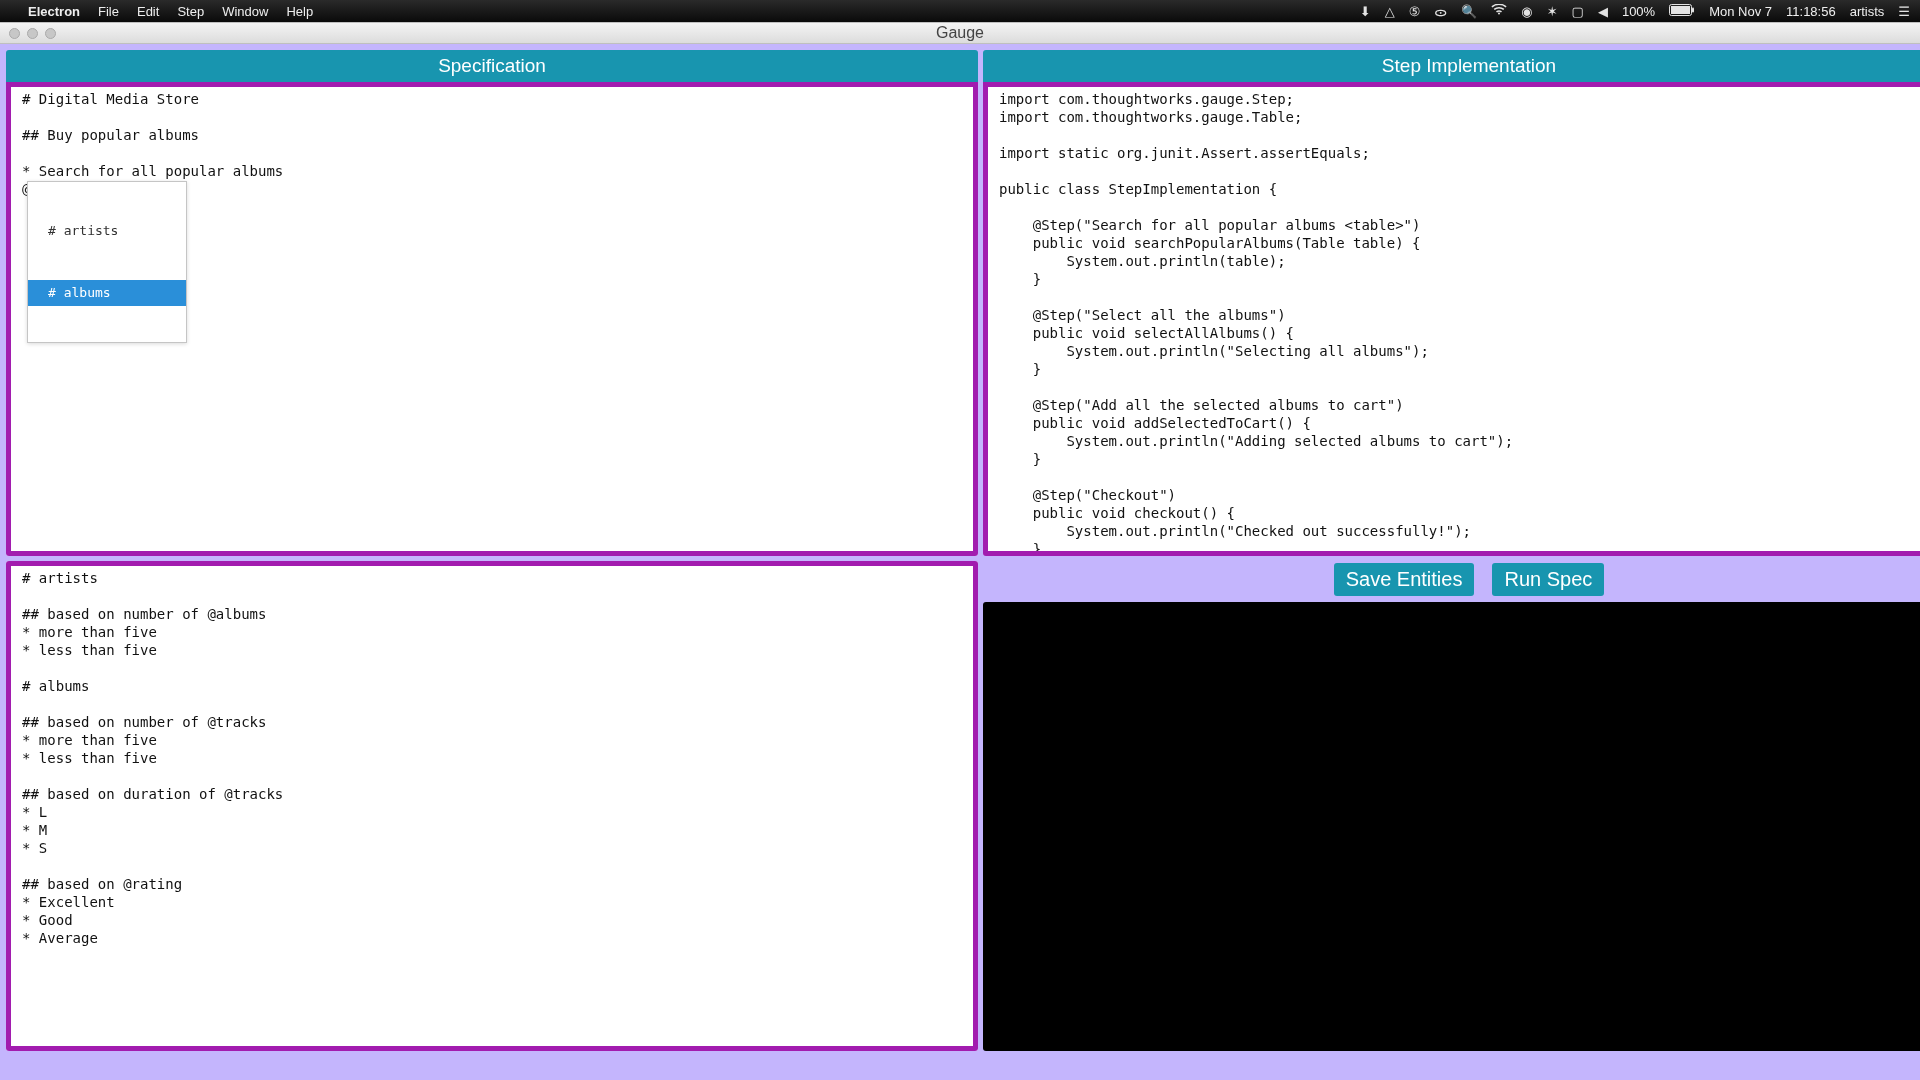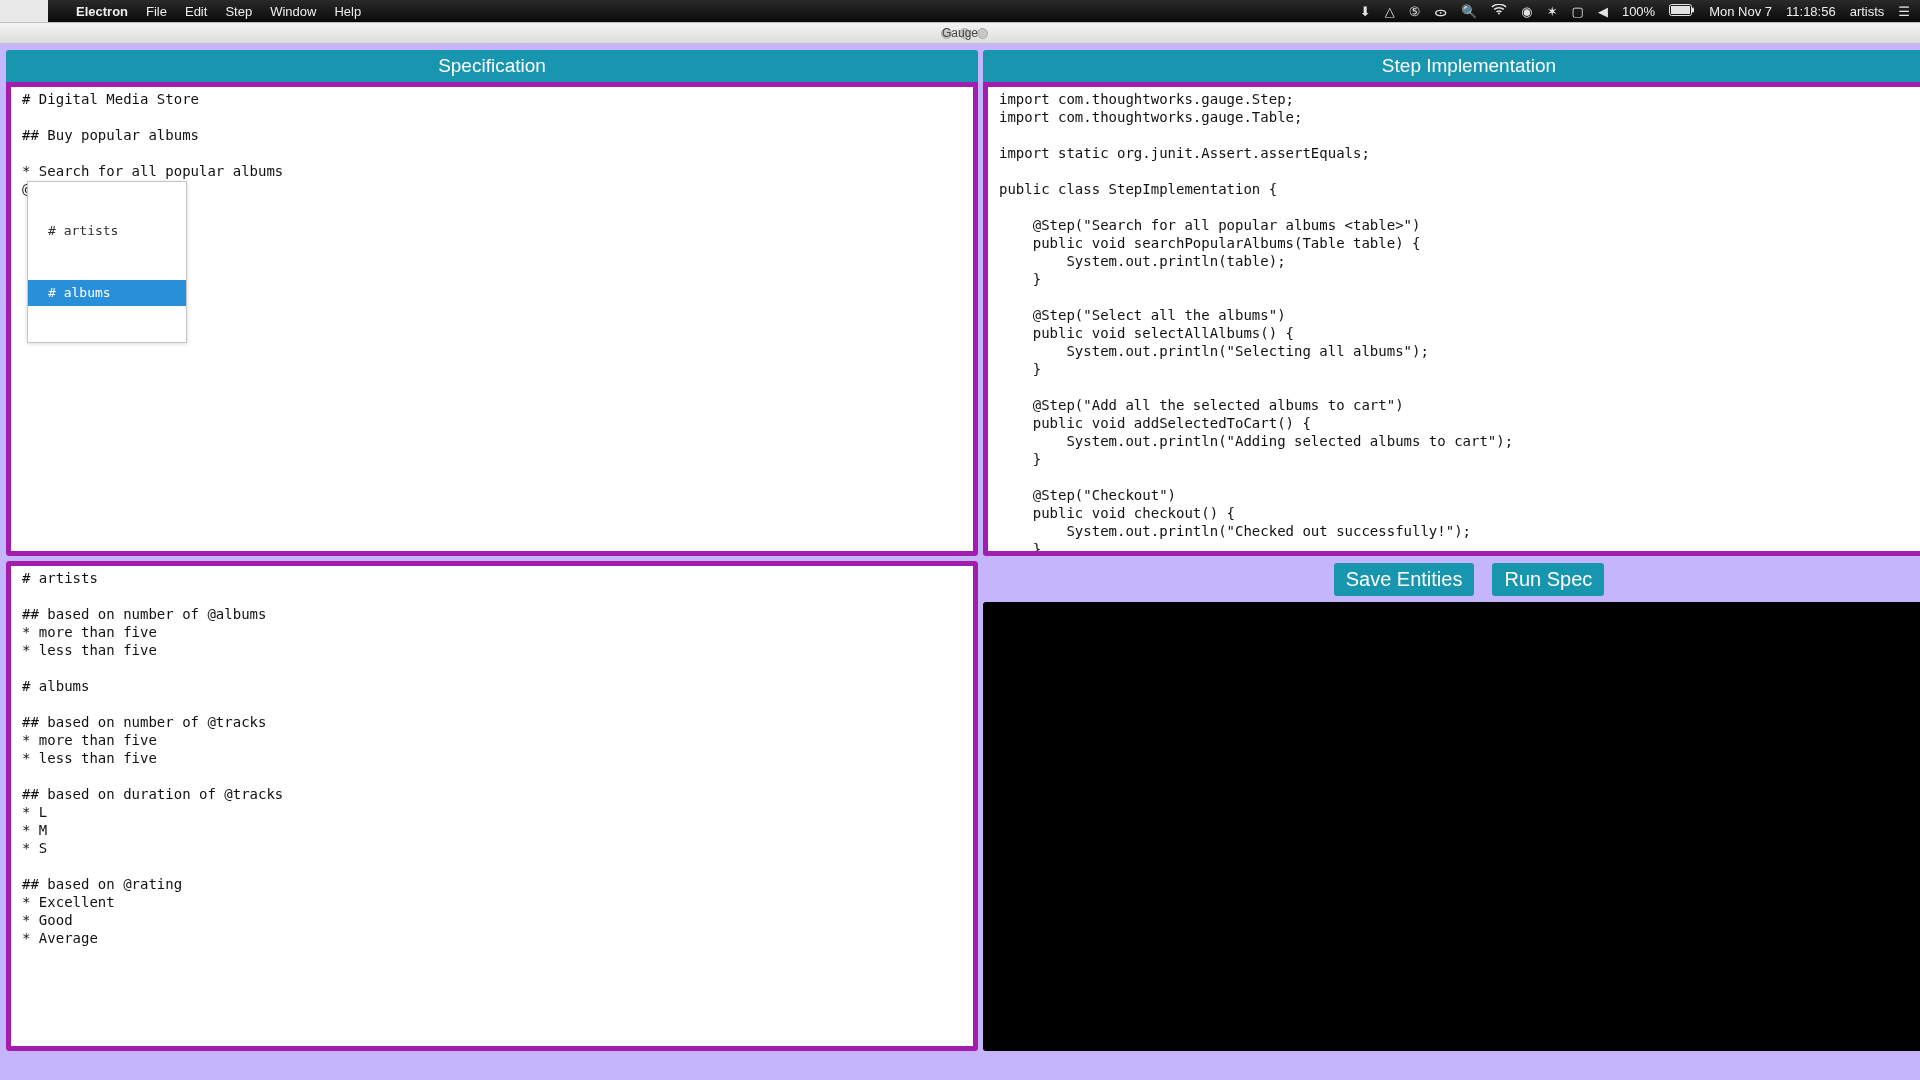--- a/index.html
+++ b/index.html
@@ -14,41 +14,39 @@
   
   .menubar {
     height: 22px;
     background: linear-gradient(#2a2a2a, #0a0a0a);
     color: #eee;
     display: flex;
     align-items: center;
     font-size: 13px;
     padding: 0 10px;
     justify-content: space-between;
-    margin-left: 48px;
   }
   .menubar-left, .menubar-right { display: flex; align-items: center; gap: 18px; }
   .menubar-right { gap: 14px; }
   .apple-logo { font-size: 14px; }
   .menubar-item { cursor: default; }
   .menubar-app { font-weight: 600; }
   .menubar .icon { font-size: 13px; opacity: 0.95; }
 
   
   .titlebar {
     height: 22px;
     background: linear-gradient(#f4f4f4, #dcdcdc);
     border-bottom: 1px solid #bfbfbf;
     border-top: 1px solid #bfbfbf;
     display: flex;
     align-items: center;
     position: relative;
-    font-size: 12px;
+    font-size: 16px;
     color: #444;
-    justify-content: center;
   }
   .traffic-lights {
     display: flex;
     gap: 7px;
     padding-left: 9px;
   }
   .tl {
     width: 11px;
     height: 11px;
     border-radius: 50%;

